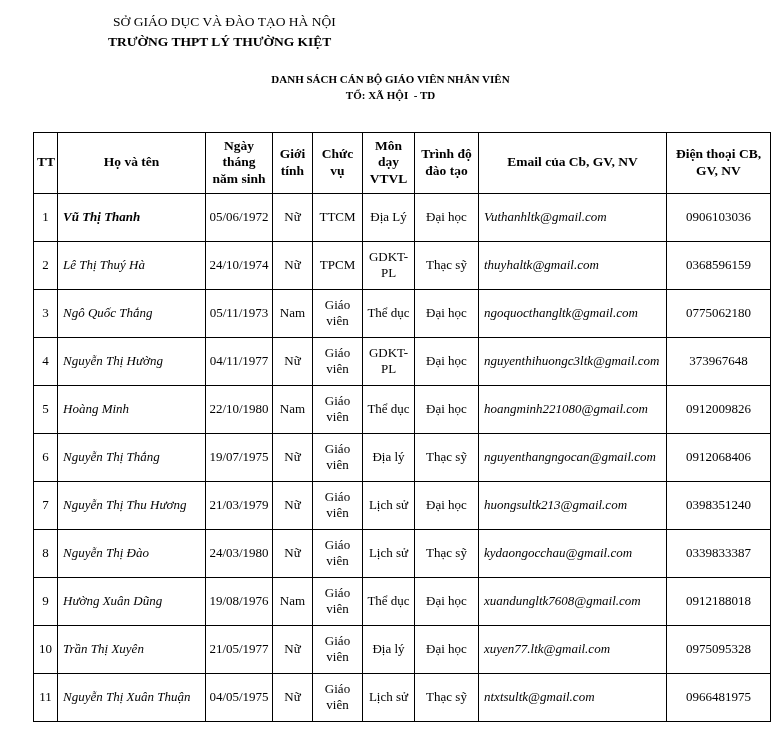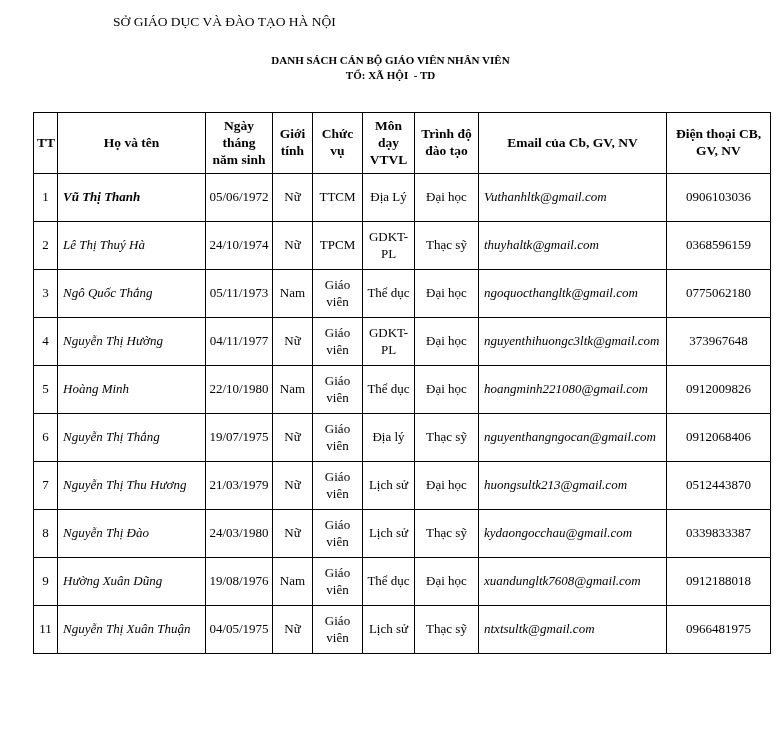--- a/index.html
+++ b/index.html
@@ -42,20 +42,21 @@
     height: 48px;
     line-height: 1.3;
   }
   .staff td.left { text-align: left; padding-left: 5px; font-style: italic; }
 </style>
 </head>
 <body>
 
 <div class="top-header">
   <div class="dept">SỞ GIÁO DỤC VÀ ĐÀO TẠO HÀ NỘI</div>
+  <div class="school">TRƯỜNG THPT LÝ THƯỜNG KIỆT</div>
 </div>
 
 <div class="title-block">
   <div class="title-main">DANH SÁCH CÁN BỘ GIÁO VIÊN NHÂN VIÊN</div>
   <div class="title-sub">TỔ: XÃ HỘI  - TD</div>
 </div>
 
 <table class="staff">
   <colgroup>
     <col style="width:24px">
@@ -156,21 +157,21 @@
 
   <tr>
     <td>7</td>
     <td class="left">Nguyễn Thị Thu Hương</td>
     <td>21/03/1979</td>
     <td>Nữ</td>
     <td>Giáo viên</td>
     <td>Lịch sử</td>
     <td>Đại học</td>
     <td class="left">huongsultk213@gmail.com</td>
-    <td>0512443870</td>
+    <td>0398351240</td>
   </tr>
 
   <tr>
     <td>8</td>
     <td class="left">Nguyễn Thị Đào</td>
     <td>24/03/1980</td>
     <td>Nữ</td>
     <td>Giáo viên</td>
     <td>Lịch sử</td>
     <td>Thạc sỹ</td>
@@ -183,20 +184,31 @@
     <td class="left">Hường Xuân Dũng</td>
     <td>19/08/1976</td>
     <td>Nam</td>
     <td>Giáo viên</td>
     <td>Thể dục</td>
     <td>Đại học</td>
     <td class="left">xuandungltk7608@gmail.com</td>
     <td>0912188018</td>
   </tr>
 
+  <tr>
+    <td>10</td>
+    <td class="left">Trần Thị Xuyên</td>
+    <td>21/05/1977</td>
+    <td>Nữ</td>
+    <td>Giáo viên</td>
+    <td>Địa lý</td>
+    <td>Đại học</td>
+    <td class="left">xuyen77.ltk@gmail.com</td>
+    <td>0975095328</td>
+  </tr>
 
   <tr>
     <td>11</td>
     <td class="left">Nguyễn Thị Xuân Thuận</td>
     <td>04/05/1975</td>
     <td>Nữ</td>
     <td>Giáo viên</td>
     <td>Lịch sử</td>
     <td>Thạc sỹ</td>
     <td class="left">ntxtsultk@gmail.com</td>

